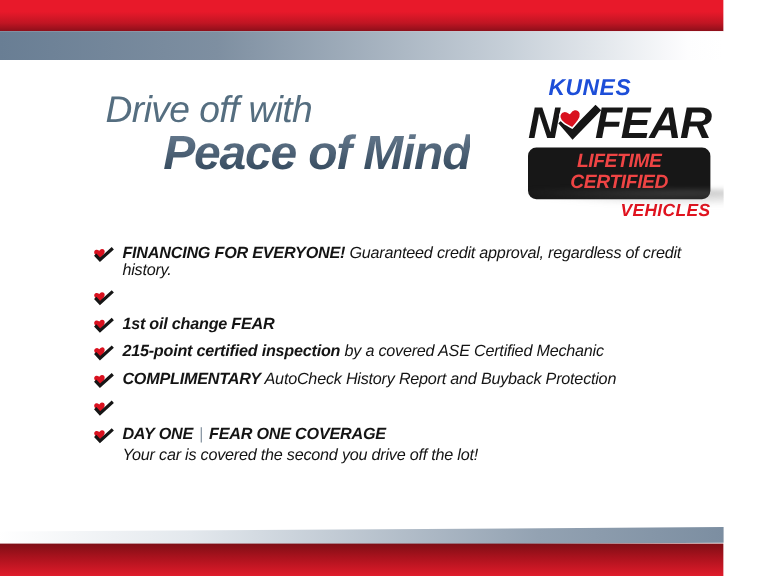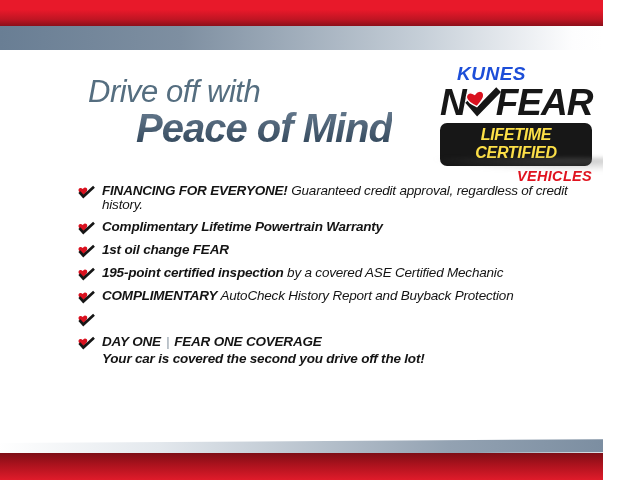--- a/index.html
+++ b/index.html
@@ -18,36 +18,36 @@
   .title-line2{font-size:40px;font-weight:bold;letter-spacing:-1px;margin:-2px 0 0 48px;line-height:1.05;
     background:linear-gradient(180deg,#64788c 10%,#364b5f 85%);
     -webkit-background-clip:text;background-clip:text;color:transparent;text-align:right;}
 
   
   .logo-block{position:absolute;right:11px;top:63px;width:152px;font-style:italic;}
   .logo-kunes{color:#1d4ed8;font-weight:bold;font-size:19px;letter-spacing:.5px;padding-left:17px;}
   .logo-row{display:flex;align-items:center;color:#171717;font-weight:bold;font-size:37px;
     letter-spacing:-1px;line-height:1;margin-top:-1px;}
   .logo-glyph{margin:0 -5px 0 -3px;position:relative;top:2px;}
-  .logo-badge{margin-top:2px;background:#171717;color:#fde047;font-weight:bold;font-size:16px;
+  .logo-badge{margin-top:2px;background:#171717;color:#ef4444;font-weight:bold;font-size:16px;
     text-align:center;border-radius:7px;padding:3px 20px 4px;letter-spacing:-0.3px;}
   .logo-vehicles{margin-top:2px;font-size:14.5px;font-weight:bold;color:#e0131f;text-align:right;letter-spacing:.3px;}
   .logo-shadow{position:absolute;left:430px;top:158px;width:210px;height:14px;
     background:radial-gradient(ellipse at 68% 0%,rgba(110,110,110,.45),rgba(255,255,255,0) 70%);
     filter:blur(2px);}
 
   
-  .benefits{position:absolute;left:77px;top:184px;right:30px;}
+  .benefits{position:absolute;left:77px;top:204px;right:30px;}
   .benefit{display:flex;align-items:flex-start;margin-bottom:7px;}
   .benefit .icon{flex:0 0 auto;margin:1px 7px 0 0;line-height:0;}
   .btext{margin:0;font-style:italic;font-size:13.5px;letter-spacing:-0.2px;color:#141414;
          line-height:1.07;white-space:pre-wrap;}
   .btext b{font-weight:bold;}
   .sep{color:#8d9aa6;margin:0 5px;font-weight:normal;}
-  .line2{display:block;padding-top:3px;font-weight:bold;text-align:center;}
+  .line2{display:block;padding-top:3px;font-weight:normal;text-align:center;}
 
   
   .bar-bottom-blue{position:absolute;left:-2px;top:441px;width:644px;height:13px;
     background:linear-gradient(90deg,#ffffff 0%,#e3e8ed 25%,#93a2b2 70%,#76899d 100%);
     transform:rotate(-0.35deg);}
   .bar-bottom-red{position:absolute;left:0;top:453px;width:100%;height:27px;
     background:linear-gradient(180deg,#7e0e16 0%,#a8121d 40%,#e01b2a 100%);}
 </style>
 </head>
 <body>
@@ -89,39 +89,38 @@
           </svg></span>
         <p class="btext"><b>FINANCING FOR EVERYONE!</b><span> Guaranteed credit approval, regardless of credit history.</span></p>
       </div>
     <div class="benefit">
         <span class="icon"><svg viewBox="0 0 27 21" width="18" height="15">
             <g transform="rotate(-8 9 8)">
               <path d="M9 14.5 C5.4 11.8 2.4 9.5 2.4 6.6 C2.4 4.8 3.8 3.4 5.6 3.4 C6.7 3.4 7.8 4 9 5.2 C10.2 4 11.3 3.4 12.4 3.4 C14.2 3.4 15.6 4.8 15.6 6.6 C15.6 9.5 12.6 11.8 9 14.5 Z" fill="#d9111f"></path>
             </g>
             <path d="M3.5 10 L9.5 16.5 L25.5 2" fill="none" stroke="#161616" stroke-width="4"></path>
           </svg></span>
-        <p class="btext"><b>Complimentary Lifetime Powertrain Warranty</b><span></span></p>
       </div>
     <div class="benefit">
         <span class="icon"><svg viewBox="0 0 27 21" width="18" height="15">
             <g transform="rotate(-8 9 8)">
               <path d="M9 14.5 C5.4 11.8 2.4 9.5 2.4 6.6 C2.4 4.8 3.8 3.4 5.6 3.4 C6.7 3.4 7.8 4 9 5.2 C10.2 4 11.3 3.4 12.4 3.4 C14.2 3.4 15.6 4.8 15.6 6.6 C15.6 9.5 12.6 11.8 9 14.5 Z" fill="#d9111f"></path>
             </g>
             <path d="M3.5 10 L9.5 16.5 L25.5 2" fill="none" stroke="#161616" stroke-width="4"></path>
           </svg></span>
         <p class="btext"><b>1st oil change FEAR</b><span></span></p>
       </div>
     <div class="benefit">
         <span class="icon"><svg viewBox="0 0 27 21" width="18" height="15">
             <g transform="rotate(-8 9 8)">
               <path d="M9 14.5 C5.4 11.8 2.4 9.5 2.4 6.6 C2.4 4.8 3.8 3.4 5.6 3.4 C6.7 3.4 7.8 4 9 5.2 C10.2 4 11.3 3.4 12.4 3.4 C14.2 3.4 15.6 4.8 15.6 6.6 C15.6 9.5 12.6 11.8 9 14.5 Z" fill="#d9111f"></path>
             </g>
             <path d="M3.5 10 L9.5 16.5 L25.5 2" fill="none" stroke="#161616" stroke-width="4"></path>
           </svg></span>
-        <p class="btext"><b>195-point certified inspection</b><span> by a covered ASE Certified Mechanic</span></p>
+        <p class="btext"><b>215-point certified inspection</b><span> by a covered ASE Certified Mechanic</span></p>
       </div>
     <div class="benefit">
         <span class="icon"><svg viewBox="0 0 27 21" width="18" height="15">
             <g transform="rotate(-8 9 8)">
               <path d="M9 14.5 C5.4 11.8 2.4 9.5 2.4 6.6 C2.4 4.8 3.8 3.4 5.6 3.4 C6.7 3.4 7.8 4 9 5.2 C10.2 4 11.3 3.4 12.4 3.4 C14.2 3.4 15.6 4.8 15.6 6.6 C15.6 9.5 12.6 11.8 9 14.5 Z" fill="#d9111f"></path>
             </g>
             <path d="M3.5 10 L9.5 16.5 L25.5 2" fill="none" stroke="#161616" stroke-width="4"></path>
           </svg></span>
         <p class="btext"><b>COMPLIMENTARY</b><span> AutoCheck History Report and Buyback Protection</span></p>
       </div>

